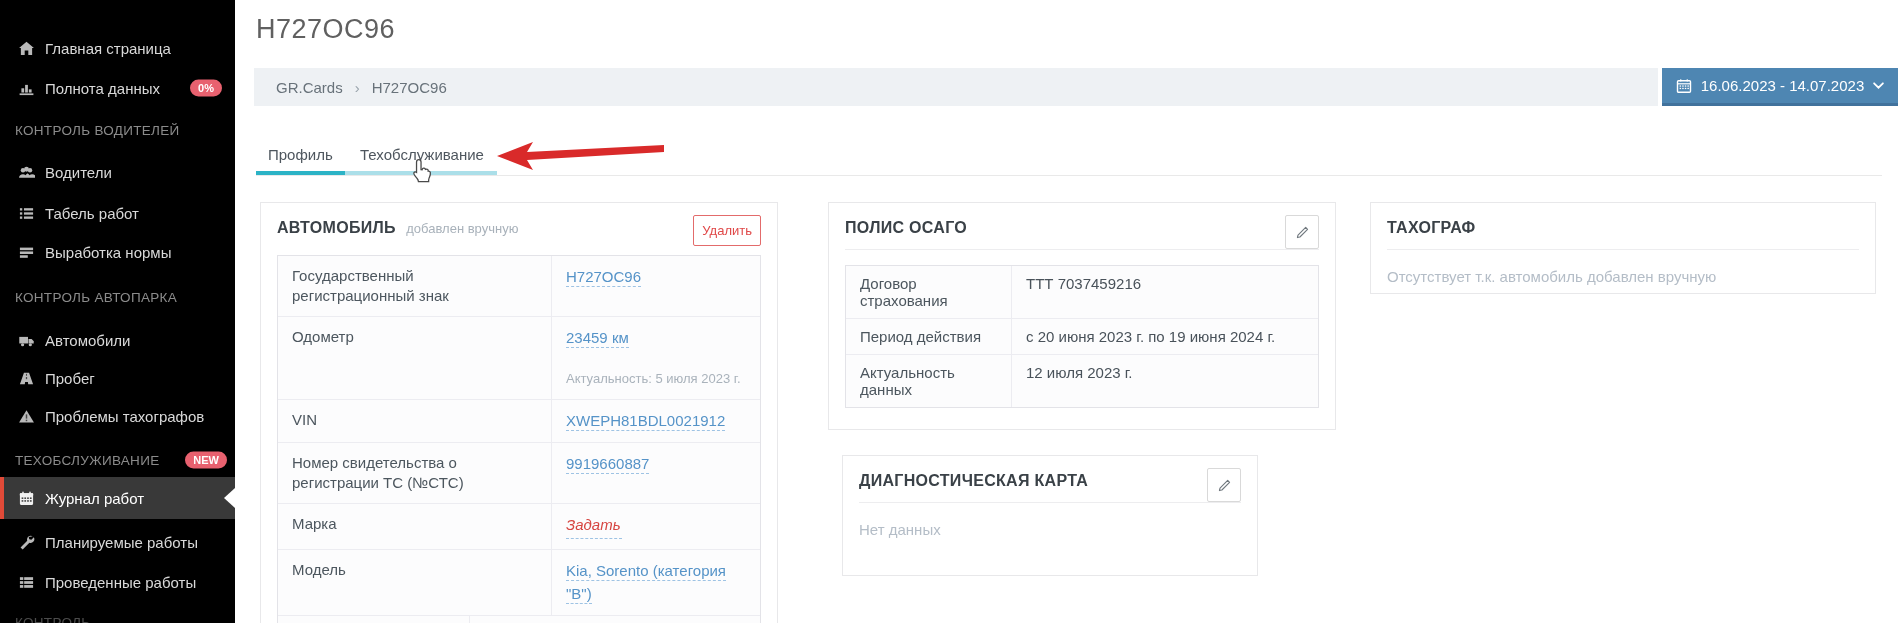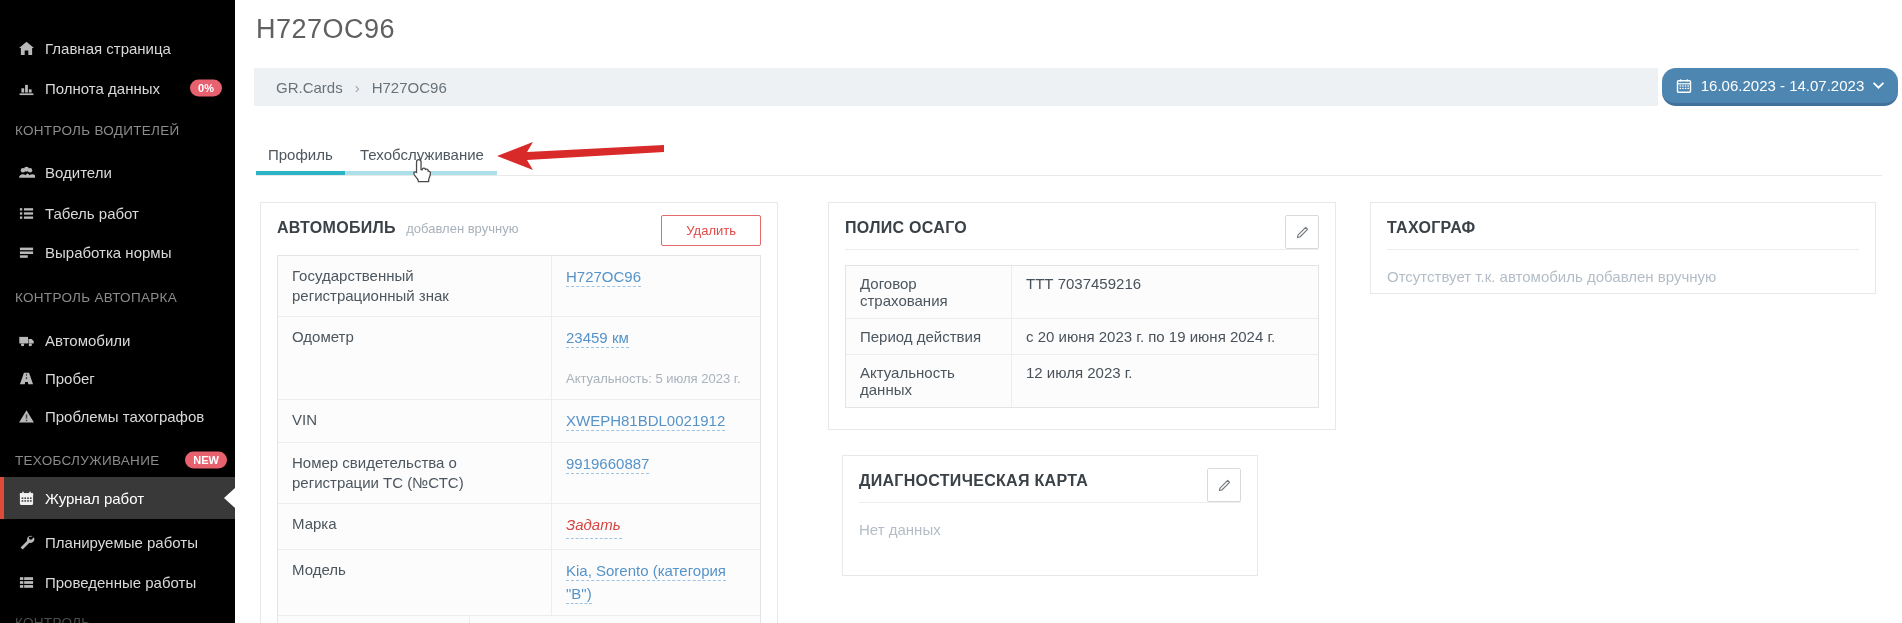--- a/index.html
+++ b/index.html
@@ -28,40 +28,40 @@
 
   
   .page-title{position:absolute;left:256px;top:14px;font-size:27px;font-weight:300;color:#606060;
               letter-spacing:.5px;}
   .crumbbar{position:absolute;left:254px;top:68px;width:1404px;height:38px;background:#eef1f4;
             display:flex;align-items:center;padding-left:22px;box-sizing:border-box;font-size:15px;}
   .crumbbar .bc-root{color:#68727a;cursor:pointer;}
   .crumbbar .bc-sep{color:#9aa4ac;margin:0 12px;}
   .crumbbar .bc-cur{color:#68727a;}
   .date-btn{position:absolute;left:1662px;top:68px;width:236px;height:38px;background:#4e86b2;
-            border:none;border-bottom:3px solid #41729c;border-radius:14px;color:#fff;font-size:15px;
+            border:none;border-bottom:3px solid #41729c;border-radius:0;color:#fff;font-size:15px;
             font-family:"Liberation Sans",sans-serif;display:flex;align-items:center;justify-content:center;
             gap:9px;cursor:pointer;box-sizing:border-box;}
 
   
   .tab{position:absolute;top:146px;font-size:15px;color:#4e565e;cursor:pointer;}
   .tab1{left:268px;} .tab2{left:360px;}
   .u-active{position:absolute;left:256px;top:171px;width:89px;height:5px;background:#2bb3c6;}
   .u-hover{position:absolute;left:345px;top:171px;width:152px;height:5px;background:#abdfe9;}
   .tab-base{position:absolute;left:256px;top:175px;width:1626px;height:1px;background:#e9e9e9;}
   .red-arrow{position:absolute;left:497px;top:141px;}
   .cursor{position:absolute;left:410px;top:158px;}
 
   
   .card{position:absolute;background:#fff;border:1px solid #e8e8ea;box-sizing:border-box;}
   .card-head{position:relative;padding:16px 16px 12px 16px;}
   .card-title{font-size:16px;font-weight:bold;color:#3a4147;letter-spacing:.3px;}
   .card-sub{font-size:13px;color:#a8b1ba;margin-left:6px;}
   .btn-del{position:absolute;right:16px;top:12px;background:#fff;border:1px solid #e36b6b;color:#e04848;
-           font-size:13px;padding:7px 24px;border-radius:2px;cursor:pointer;
+           font-size:13px;padding:7px 8px;border-radius:2px;cursor:pointer;
            font-family:"Liberation Sans",sans-serif;}
   .btn-edit{position:absolute;right:16px;top:12px;width:34px;height:34px;background:#fff;
             border:1px solid #d9d9d9;border-radius:2px;cursor:pointer;display:flex;
             align-items:center;justify-content:center;}
   .card-div{border-top:1px solid #ededef;margin:0 16px;}
   .empty-text{font-size:15px;color:#b4bdc7;padding:18px 16px;}
 
   
   #card-vehicle{left:260px;top:202px;width:518px;height:440px;}
   .vtable{margin:6px 16px 0 16px;border:1px solid #e3e3e8;}

